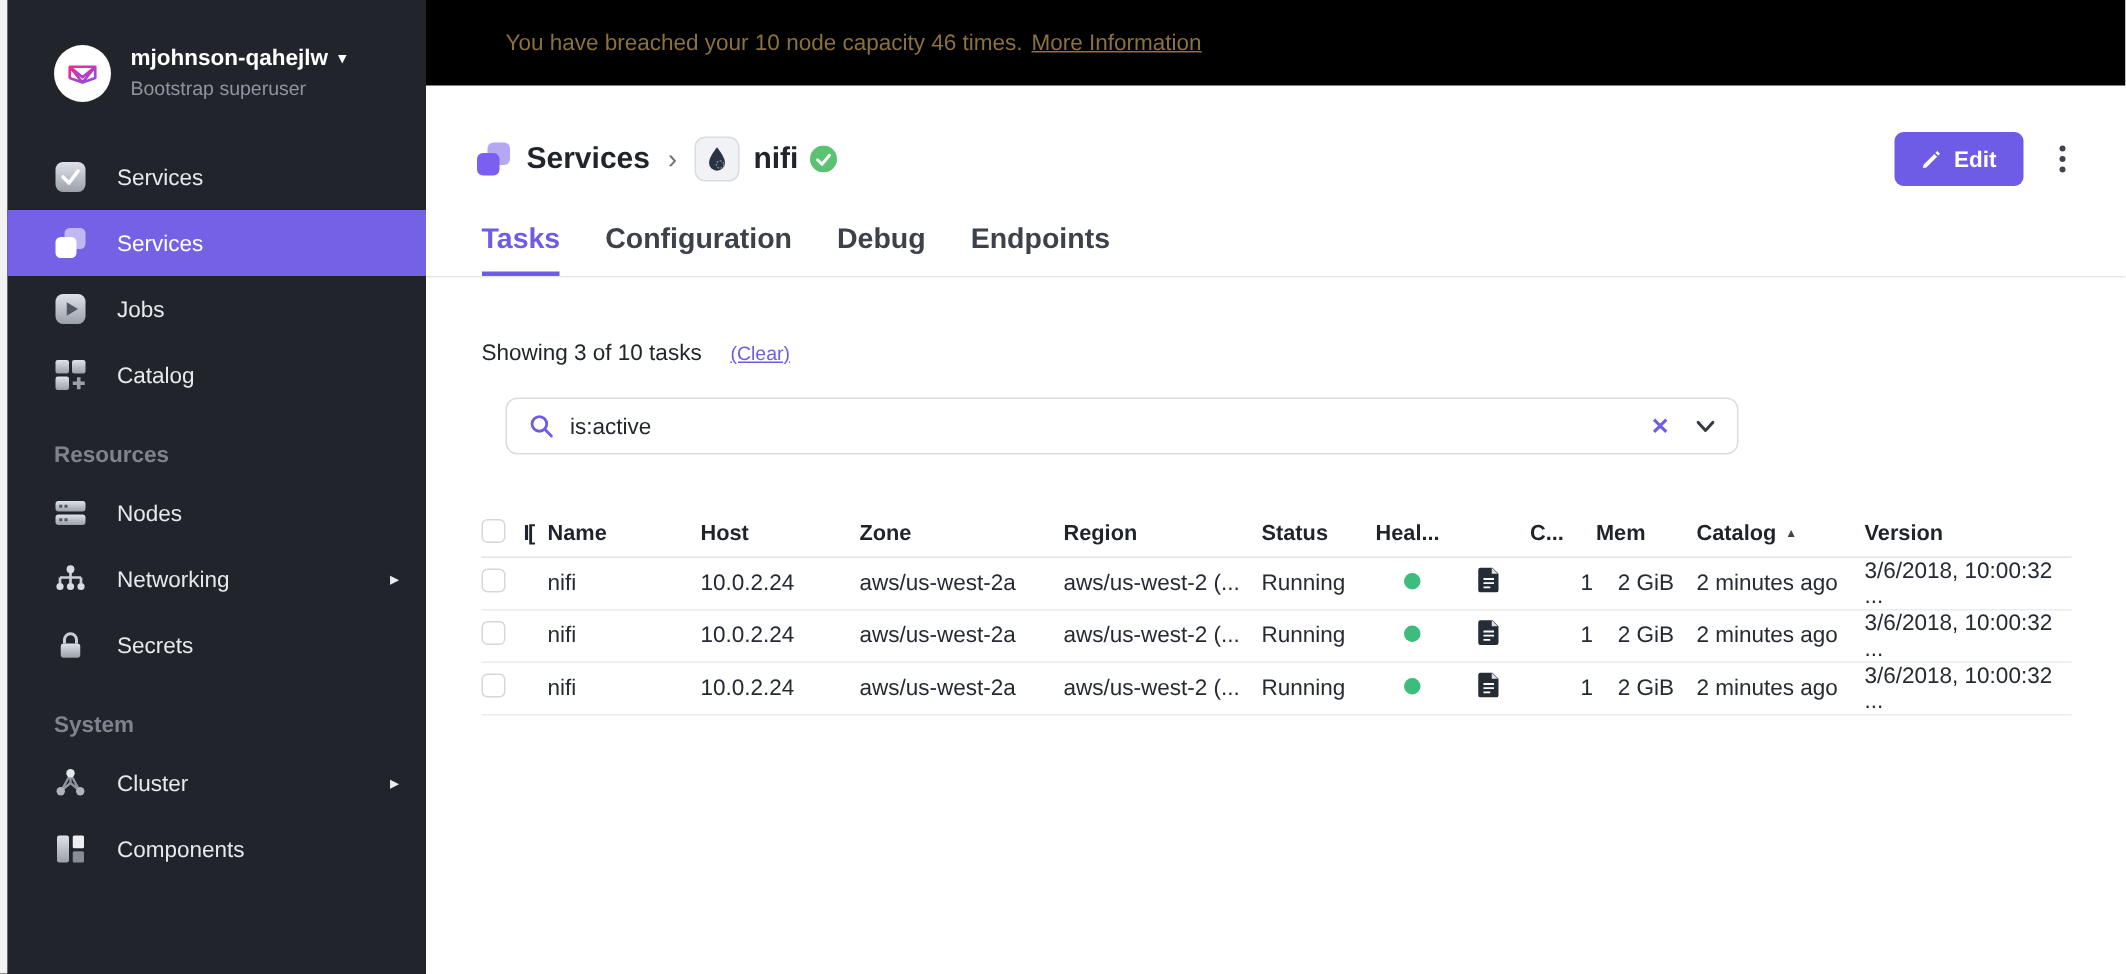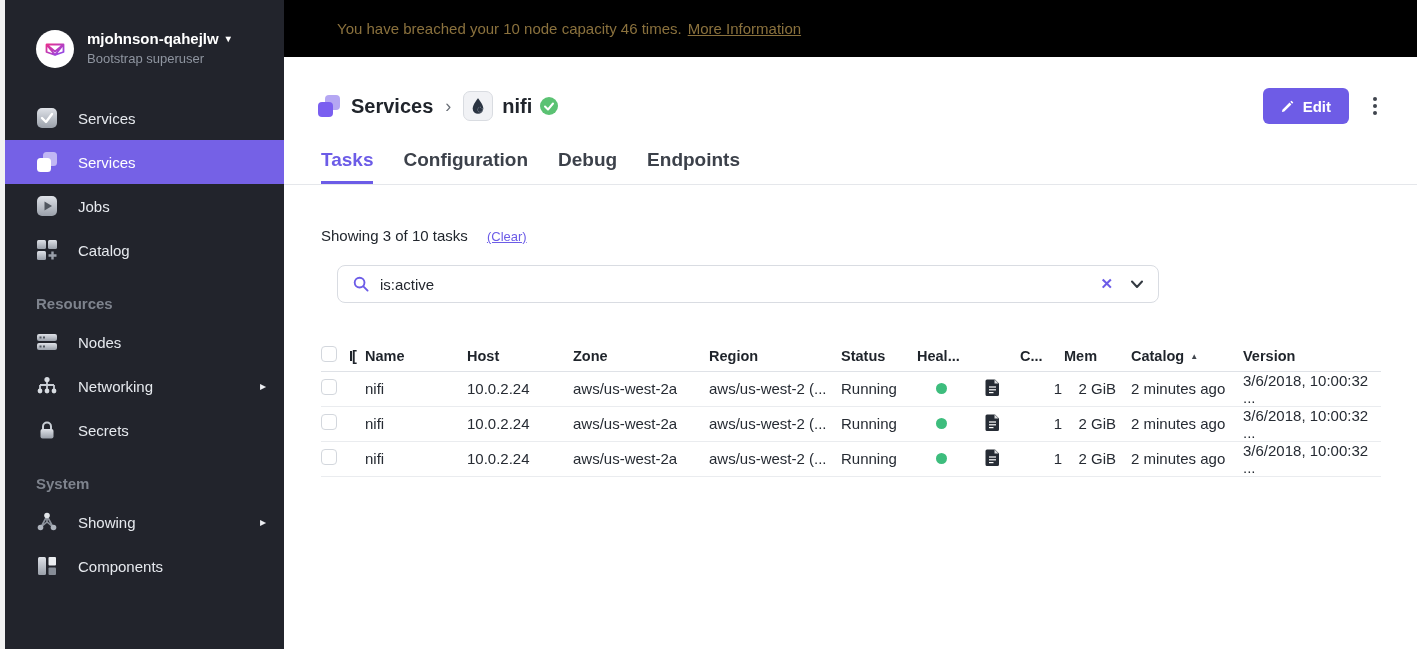--- a/index.html
+++ b/index.html
@@ -163,21 +163,21 @@
 
     <div class="section-label">System</div>
 
     <div class="nav-item">
       <svg class="nicon" viewBox="0 0 22 22">
         <path d="M11 5 L5 16 M11 5 L17 16 M11 5 L11 11 M5 16 L11 11 L17 16" stroke="#8d939d" stroke-width="1.6" fill="none"></path>
         <circle cx="11" cy="4.5" r="2.8" fill="#e3e6ea"></circle>
         <circle cx="4.5" cy="16.5" r="2.8" fill="#aeb4bd"></circle>
           <circle cx="17.5" cy="16.5" r="2.8" fill="#aeb4bd"></circle>
       </svg>
-      <span>Showing</span>
+      <span>Cluster</span>
       <span class="submenu-arrow">▸</span>
     </div>
     <div class="nav-item">
       <svg class="nicon" viewBox="0 0 22 22">
         <rect x="2" y="2" width="8" height="18" rx="1.5" fill="url(#gGray)"></rect>
         <rect x="12.5" y="2" width="7.5" height="8.5" rx="1" fill="#eceef1"></rect>
         <rect x="12.5" y="12.5" width="7.5" height="7.5" rx="1" fill="#878d97"></rect>
       </svg>
       <span>Components</span>
     </div>

